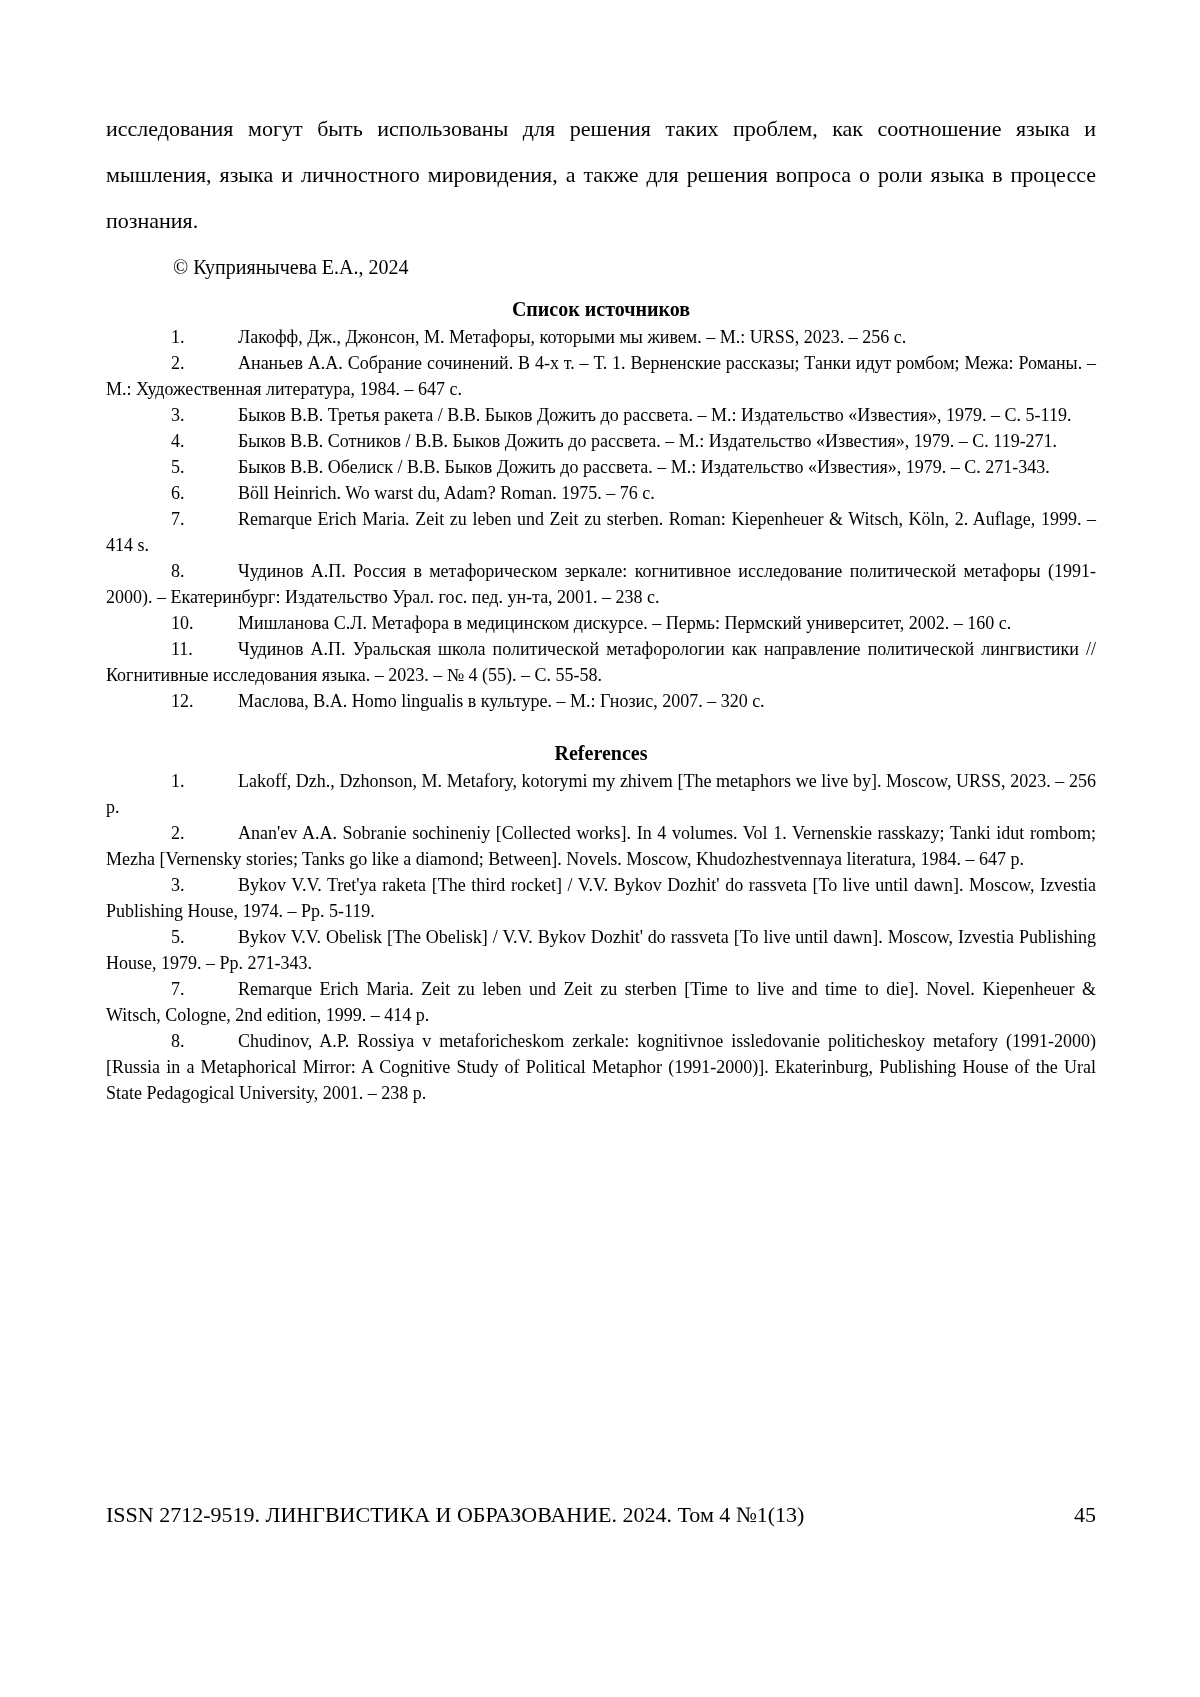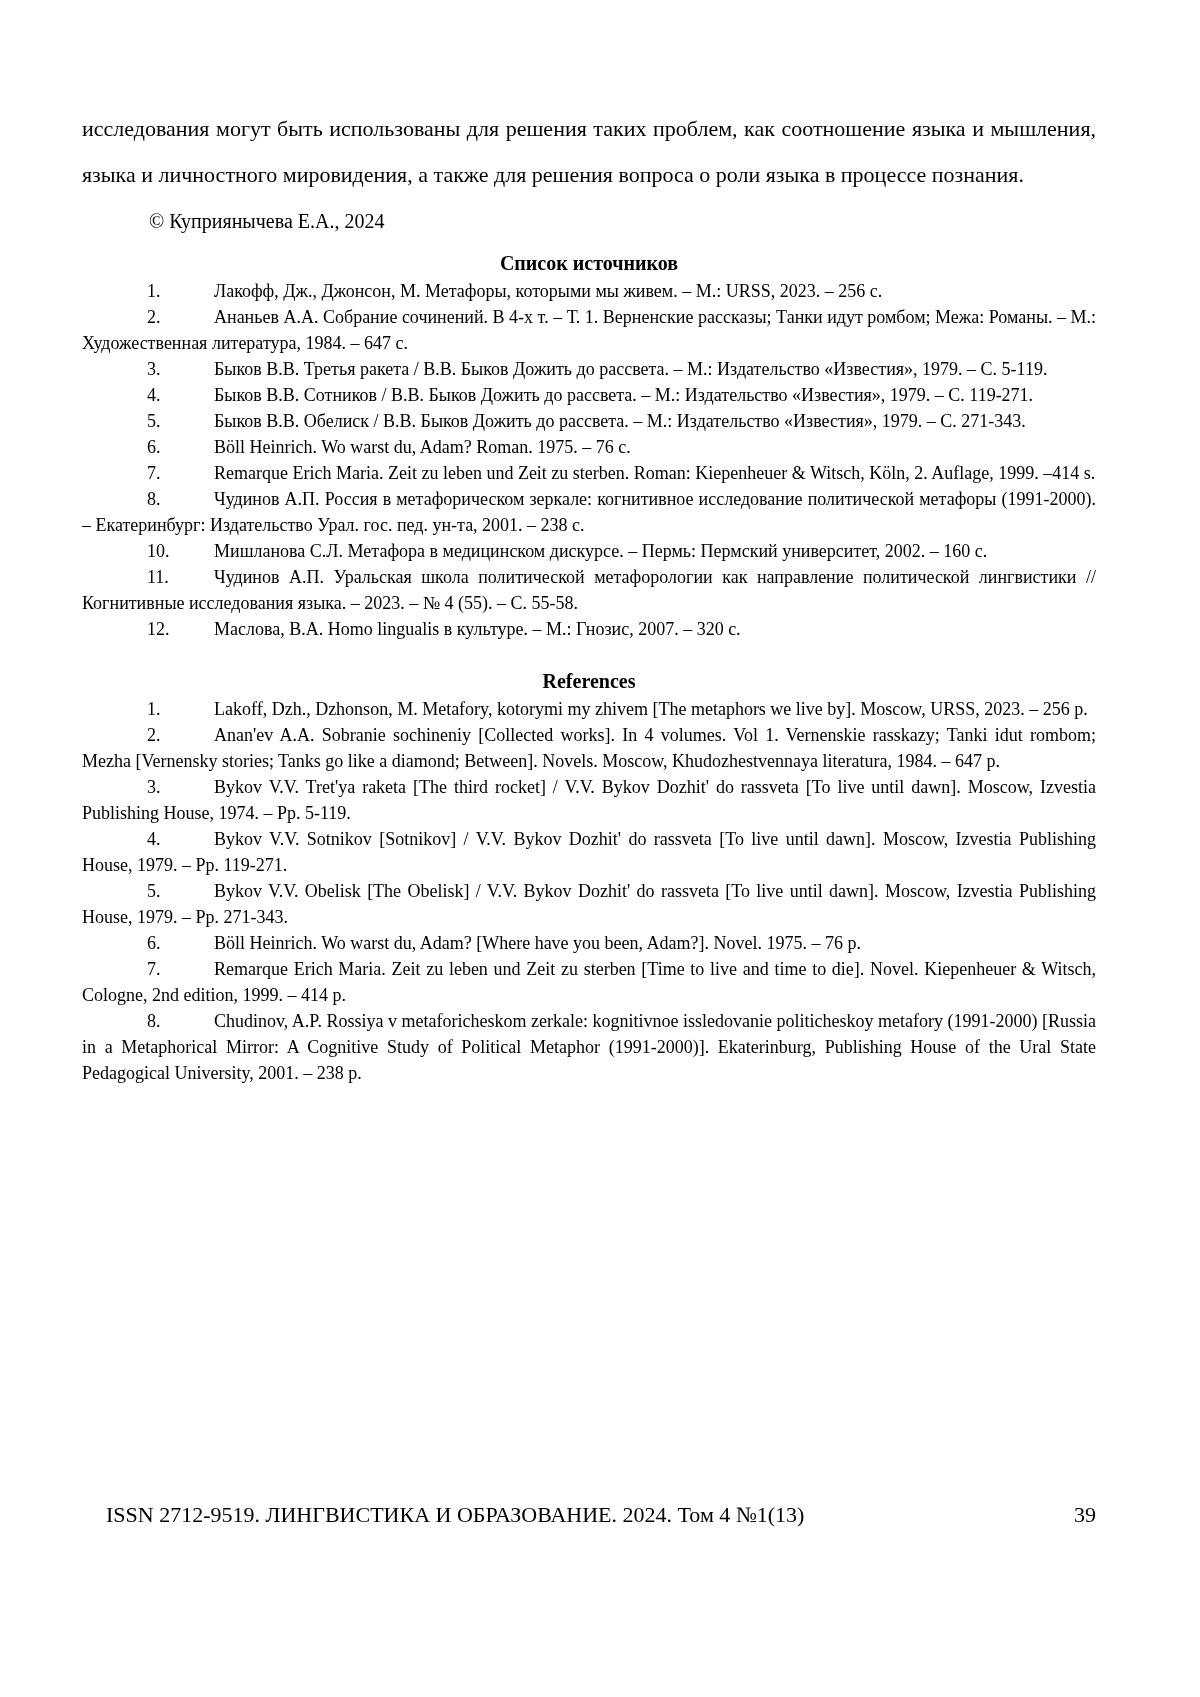--- a/index.html
+++ b/index.html
@@ -12,21 +12,21 @@
     height: 1697px;
     font-family: "Liberation Serif", serif;
     color: #000000;
     overflow: hidden;
   }
   .page {
     position: relative;
     box-sizing: border-box;
     width: 1200px;
     height: 1697px;
-    padding: 106px 104px 0 82px;
+    padding: 106px 104px 0 106px;
     background: #ffffff;
   }
   .intro {
     margin: 0;
     font-size: 22px;
     line-height: 46px;
     text-align: justify;
   }
   .copyright {
     margin: 0;
@@ -114,29 +114,27 @@
   <h2 class="section-heading references">References</h2>
 
   <div class="ref-list">
 
       <p class="ref-item"><span class="num">1.</span><span>Lakoff, Dzh., Dzhonson, M. Metafory, kotorymi my zhivem [The metaphors we live by]. Moscow, URSS, 2023. – 256 p.</span></p>
 
       <p class="ref-item"><span class="num">2.</span><span>Anan'ev A.A. Sobranie sochineniy [Collected works]. In 4 volumes. Vol 1. Vernenskie rasskazy; Tanki idut rombom; Mezha [Vernensky stories; Tanks go like a diamond; Between]. Novels. Moscow, Khudozhestvennaya literatura, 1984. – 647 p.</span></p>
 
       <p class="ref-item"><span class="num">3.</span><span>Bykov V.V. Tret'ya raketa [The third rocket] / V.V. Bykov Dozhit' do rassveta [To live until dawn]. Moscow, Izvestia Publishing House, 1974. – Pp. 5-119.</span></p>
 
-      <p class="ref-item"><span class="num">4.</span><span>Bykov V.V. Sotnikov [Sotnikov] / V.V. Bykov Dozhit' do rassveta [To live until dawn]. Moscow, Izvestia Publishing House, 1979. – Pp. 119-271.</span></p>
 
       <p class="ref-item"><span class="num">5.</span><span>Bykov V.V. Obelisk [The Obelisk] / V.V. Bykov Dozhit' do rassveta [To live until dawn]. Moscow, Izvestia Publishing House, 1979. – Pp. 271-343.</span></p>
 
-      <p class="ref-item"><span class="num">6.</span><span>Böll Heinrich. Wo warst du, Adam? [Where have you been, Adam?]. Novel. 1975. – 76 p.</span></p>
 
       <p class="ref-item"><span class="num">7.</span><span>Remarque Erich Maria. Zeit zu leben und Zeit zu sterben [Time to live and time to die]. Novel. Kiepenheuer &amp; Witsch, Cologne, 2nd edition, 1999. – 414 p.</span></p>
 
       <p class="ref-item"><span class="num">8.</span><span>Chudinov, A.P. Rossiya v metaforicheskom zerkale: kognitivnoe issledovanie politicheskoy metafory (1991-2000) [Russia in a Metaphorical Mirror: A Cognitive Study of Political Metaphor (1991-2000)]. Ekaterinburg, Publishing House of the Ural State Pedagogical University, 2001. – 238 p.</span></p>
     </div>
 
   <div class="footer">
     <span>ISSN 2712-9519. ЛИНГВИСТИКА И ОБРАЗОВАНИЕ. 2024. Том 4 №1(13)</span>
-    <span>39</span>
+    <span>45</span>
   </div>
 
 </div>
 
 </body></html>

